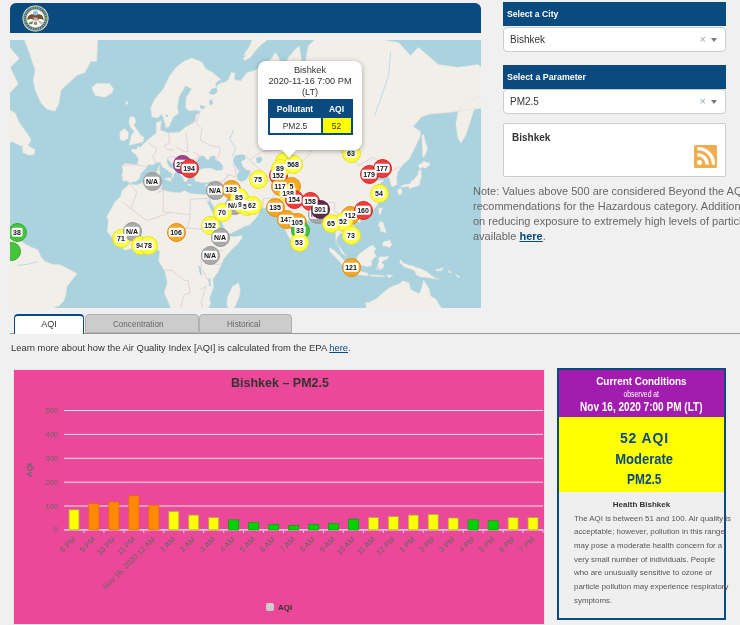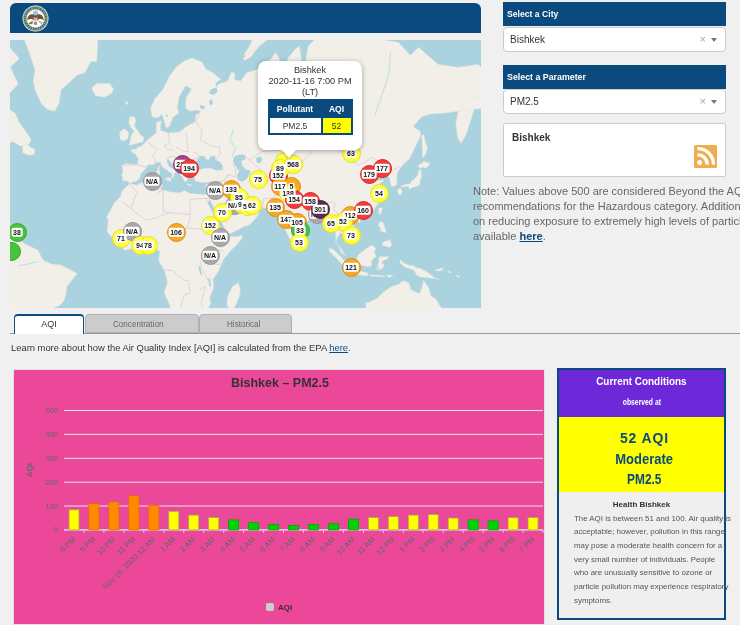--- a/index.html
+++ b/index.html
@@ -360,23 +360,24 @@
       <rect x="514.0" y="147.5" width="10" height="12.4" fill="#ffff00" stroke="#a9a94a" stroke-width="0.8"></rect>
       <line x1="529.0" y1="159.9" x2="529.0" y2="162.9" stroke="#ccd6eb" stroke-width="1"></line>
       <text x="521.0" y="169.9" text-anchor="end" font-size="7.8" fill="#666" transform="rotate(-45 521.0 169.9)">7 PM</text>
       <text x="18" y="100" text-anchor="middle" font-size="8" font-weight="bold" fill="#666" transform="rotate(-90 18 100)">AQI</text>
       <rect x="252" y="233" width="8" height="8" rx="2" fill="#ccc"></rect>
       <text x="264" y="240" font-size="8" font-weight="bold" fill="#333">AQI</text>
     </svg>
 </div>
 
 <div class="abs" style="left:557px;top:368px;width:169px;height:252px;border:2px solid #0b4a7f;background:#efefef">
- <div style="background:#6d28d9;color:#fff;text-align:center;height:47px;padding-top:5px">
+ <div style="background:#a21caf;color:#fff;text-align:center;height:47px;padding-top:5px">
   <div style="font-size:11.5px;font-weight:bold"><span class="sqx" style="transform:scaleX(0.863);transform-origin:50% 50%">Current Conditions</span></div>
-  <div style="font-size:8.5px;font-weight:bold;margin-top:10px"><span class="sqx" style="transform:scaleX(0.80);transform-origin:50% 50%">observed at</span></div>
+  <div style="font-size:8.5px;font-weight:normal;margin-top:2px"><span class="sqx" style="transform:scaleX(0.80);transform-origin:50% 50%">observed at</span></div>
+  <div style="font-size:12px;font-weight:bold;margin-top:1px"><span class="sqx" style="transform:scaleX(0.836);transform-origin:50% 50%">Nov 16, 2020 7:00 PM (LT)</span></div>
  </div>
  <div style="background:#ffff00;height:74.5px;text-align:center;color:#0b4a7f;font-weight:bold;font-size:14px;padding-top:11px;padding-left:6px;line-height:20.5px"><span style="letter-spacing:0.9px">52 AQI</span><br><span class="sqx" style="transform:scaleX(0.93);transform-origin:50% 50%">Moderate</span><br><span class="sqx" style="transform:scaleX(0.85);transform-origin:50% 50%">PM2.5</span></div>
  <div style="text-align:center;font-size:8px;font-weight:bold;color:#333;padding-top:8px">Health Bishkek</div>
  <div style="font-size:7.9px;color:#555;line-height:13.7px;padding:3px 0 0 15px;white-space:nowrap">
 The AQI is between 51 and 100. Air quality is<br>
 acceptable; however, pollution in this range<br>
 may pose a moderate health concern for a<br>
 very small number of individuals. People<br>
 who are unusually sensitive to ozone or<br>
 particle pollution may experience respiratory<br>

